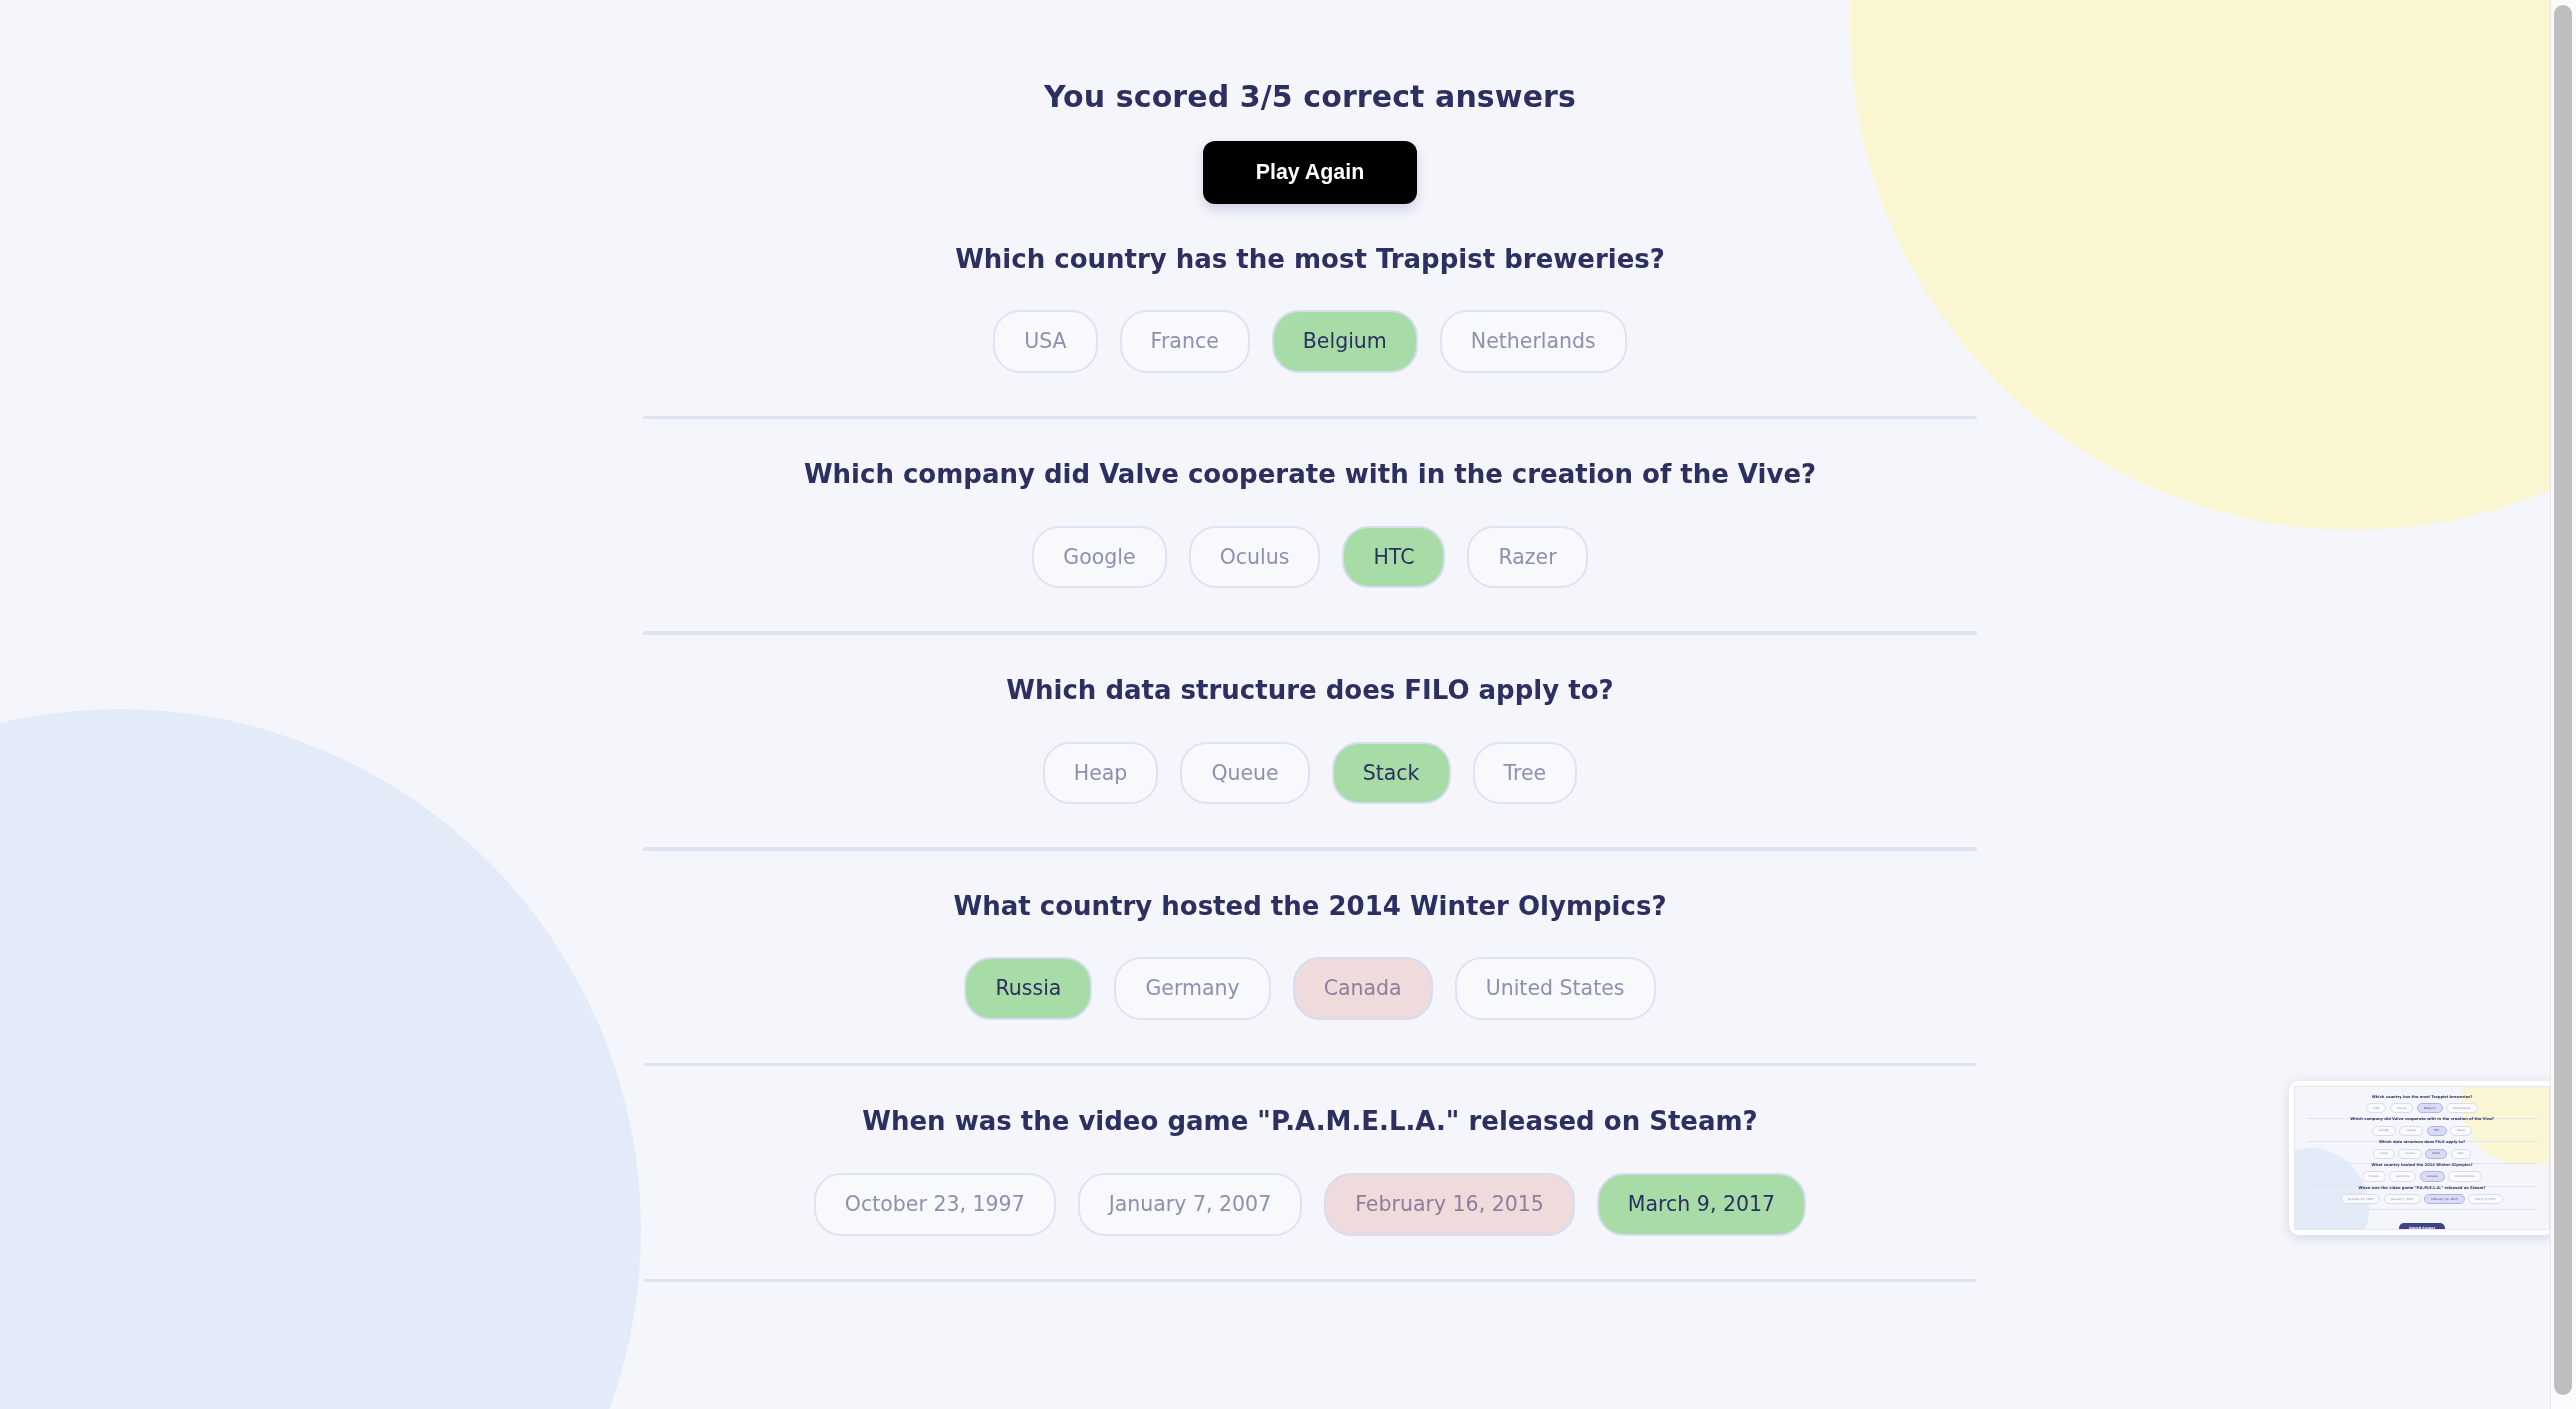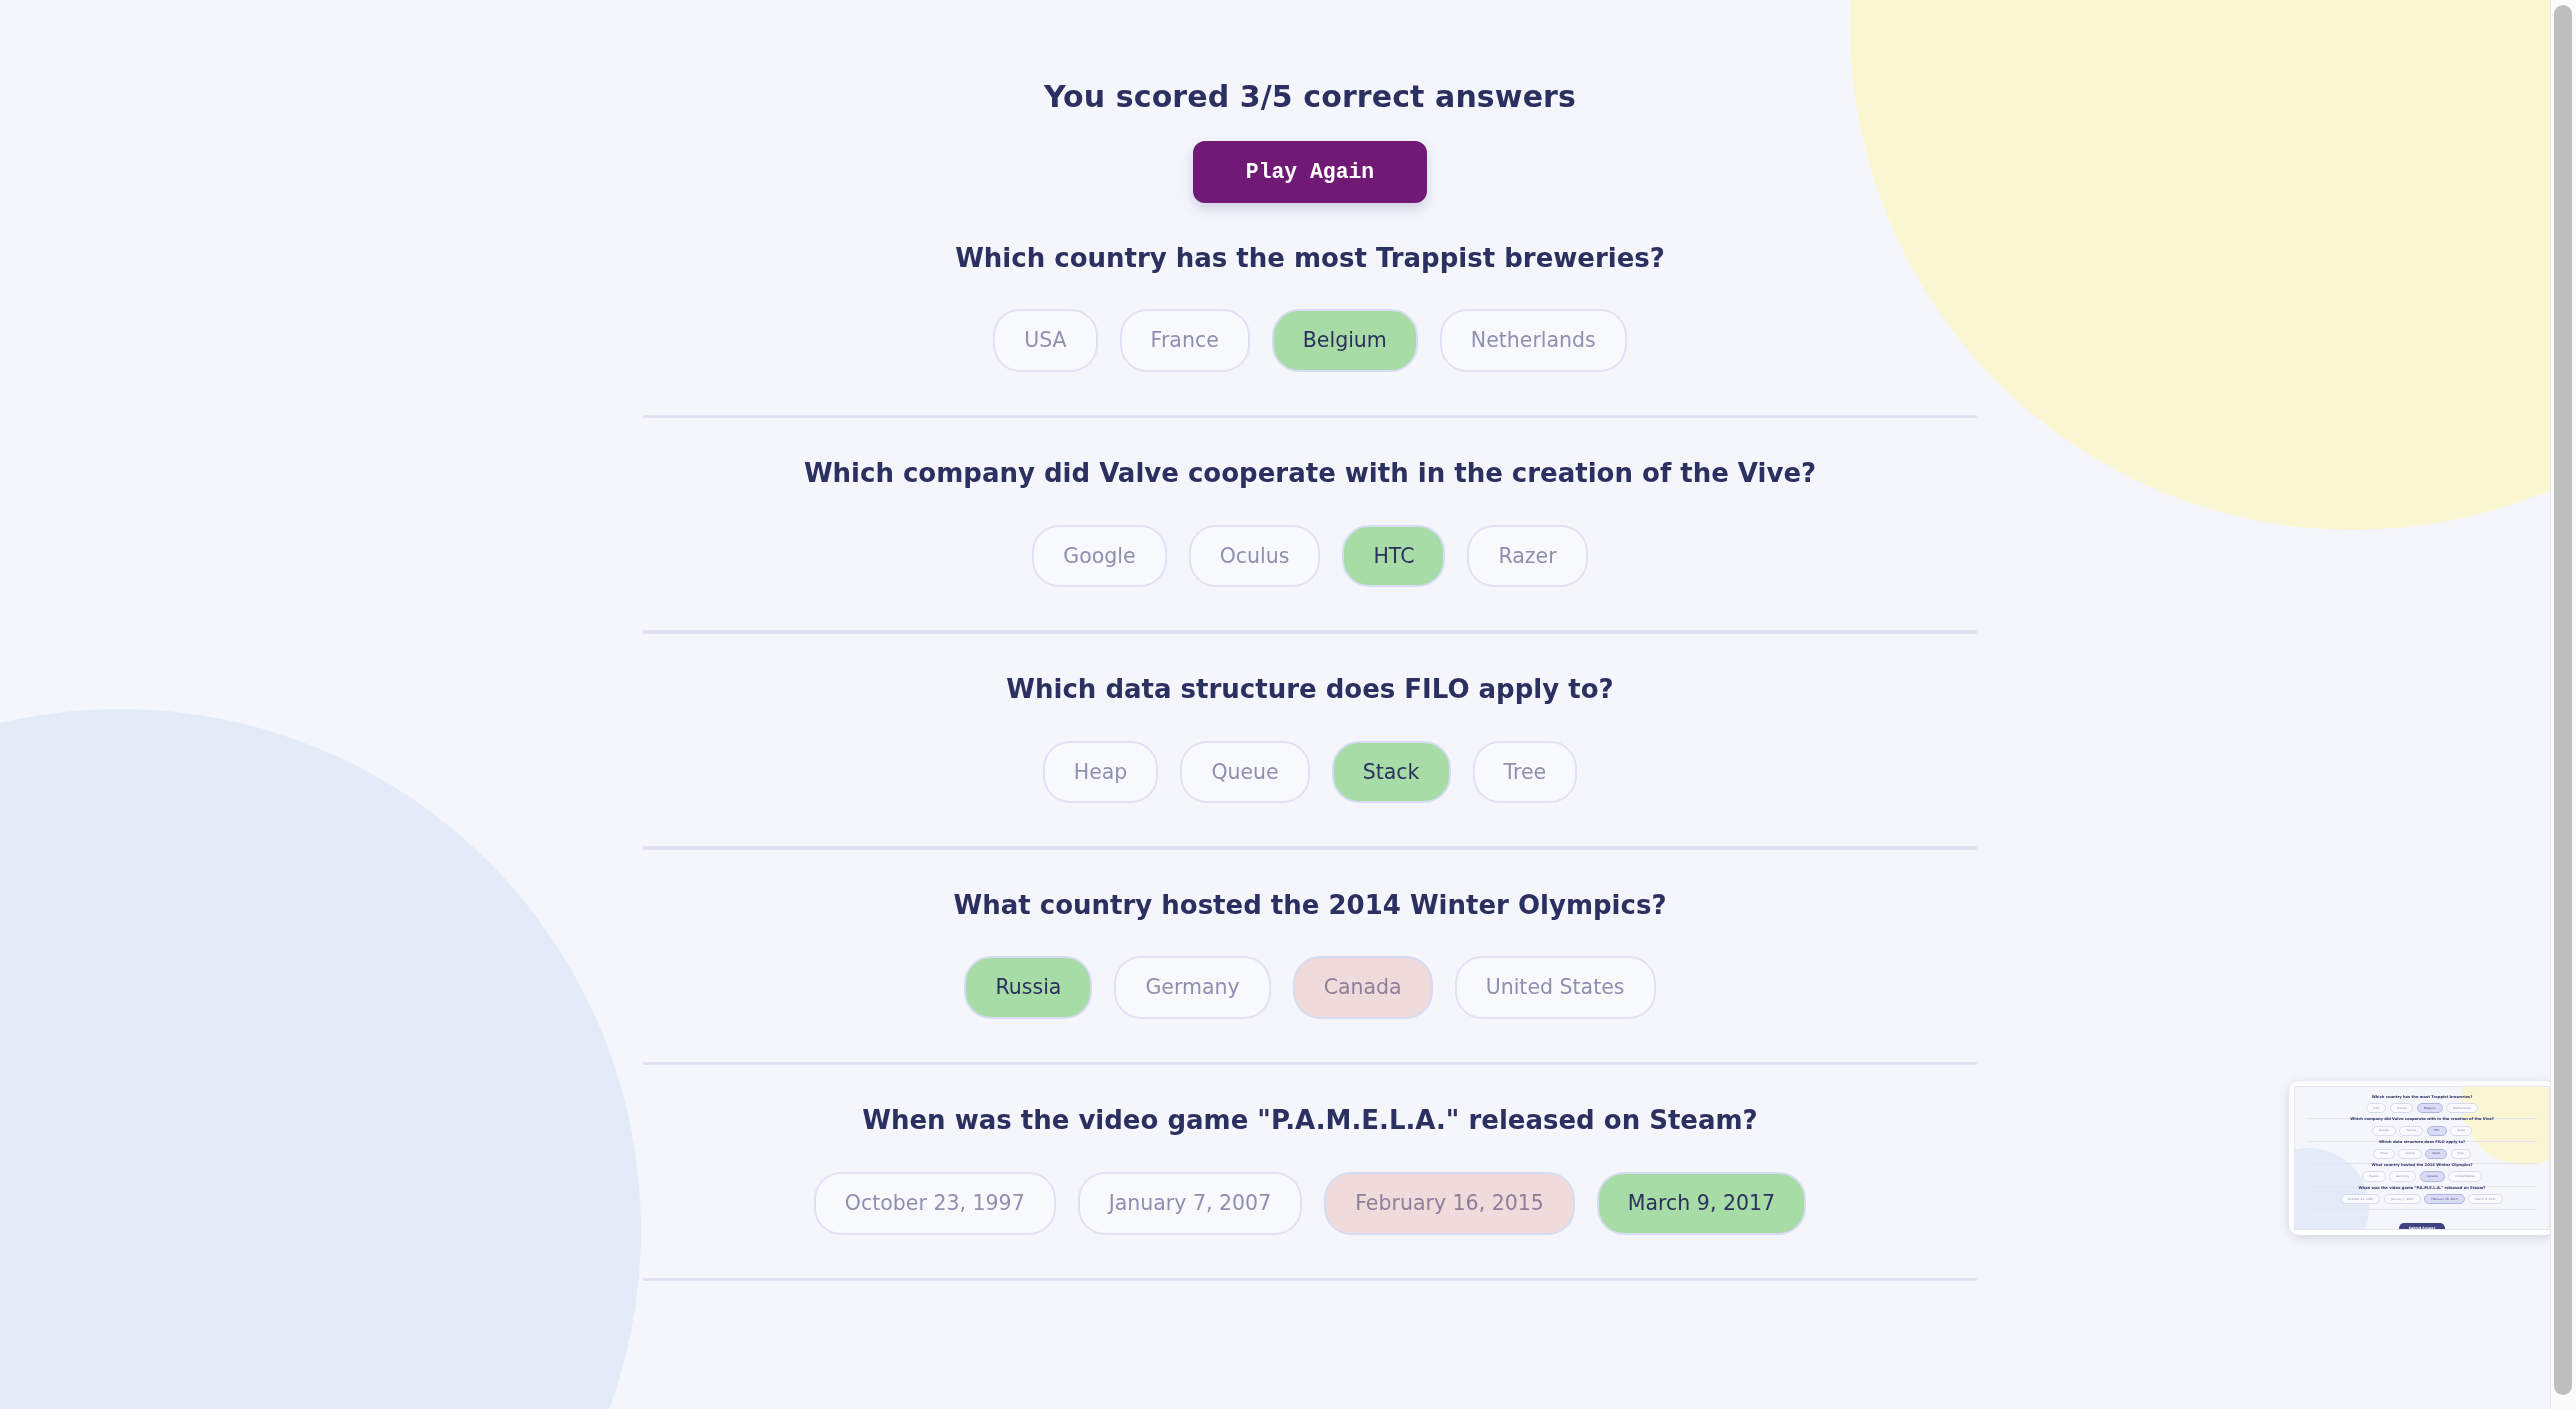--- a/index.html
+++ b/index.html
@@ -30,25 +30,25 @@
   .score-title {
     text-align: center;
     font-size: 30px; font-weight: 700; letter-spacing: 0.1px;
     color: #2B3060;
     font-family: "DejaVu Sans", sans-serif;
   }
 
   .play-wrap { text-align: center; margin-top: 26.5px; }
   .play-btn {
     display: inline-block;
-    background: #701a75; color: #FFFFFF;
+    background: #000000; color: #FFFFFF;
     font-size: 21.4px; font-weight: 700;
     padding: 19px 53px; border: none; border-radius: 12px;
     box-shadow: 0 5.1px 12px rgba(80,86,150,0.22);
-    cursor: pointer; font-family: Liberation Mono, monospace;
+    cursor: pointer; font-family: Liberation Sans, sans-serif;
   }
 
   
   .qblock { padding-top: 39px; }
   .qtitle {
     text-align: center;
     font-size: 26px; font-weight: 700;
     color: #2B3060; line-height: 1.3;
   }
   .opts {

